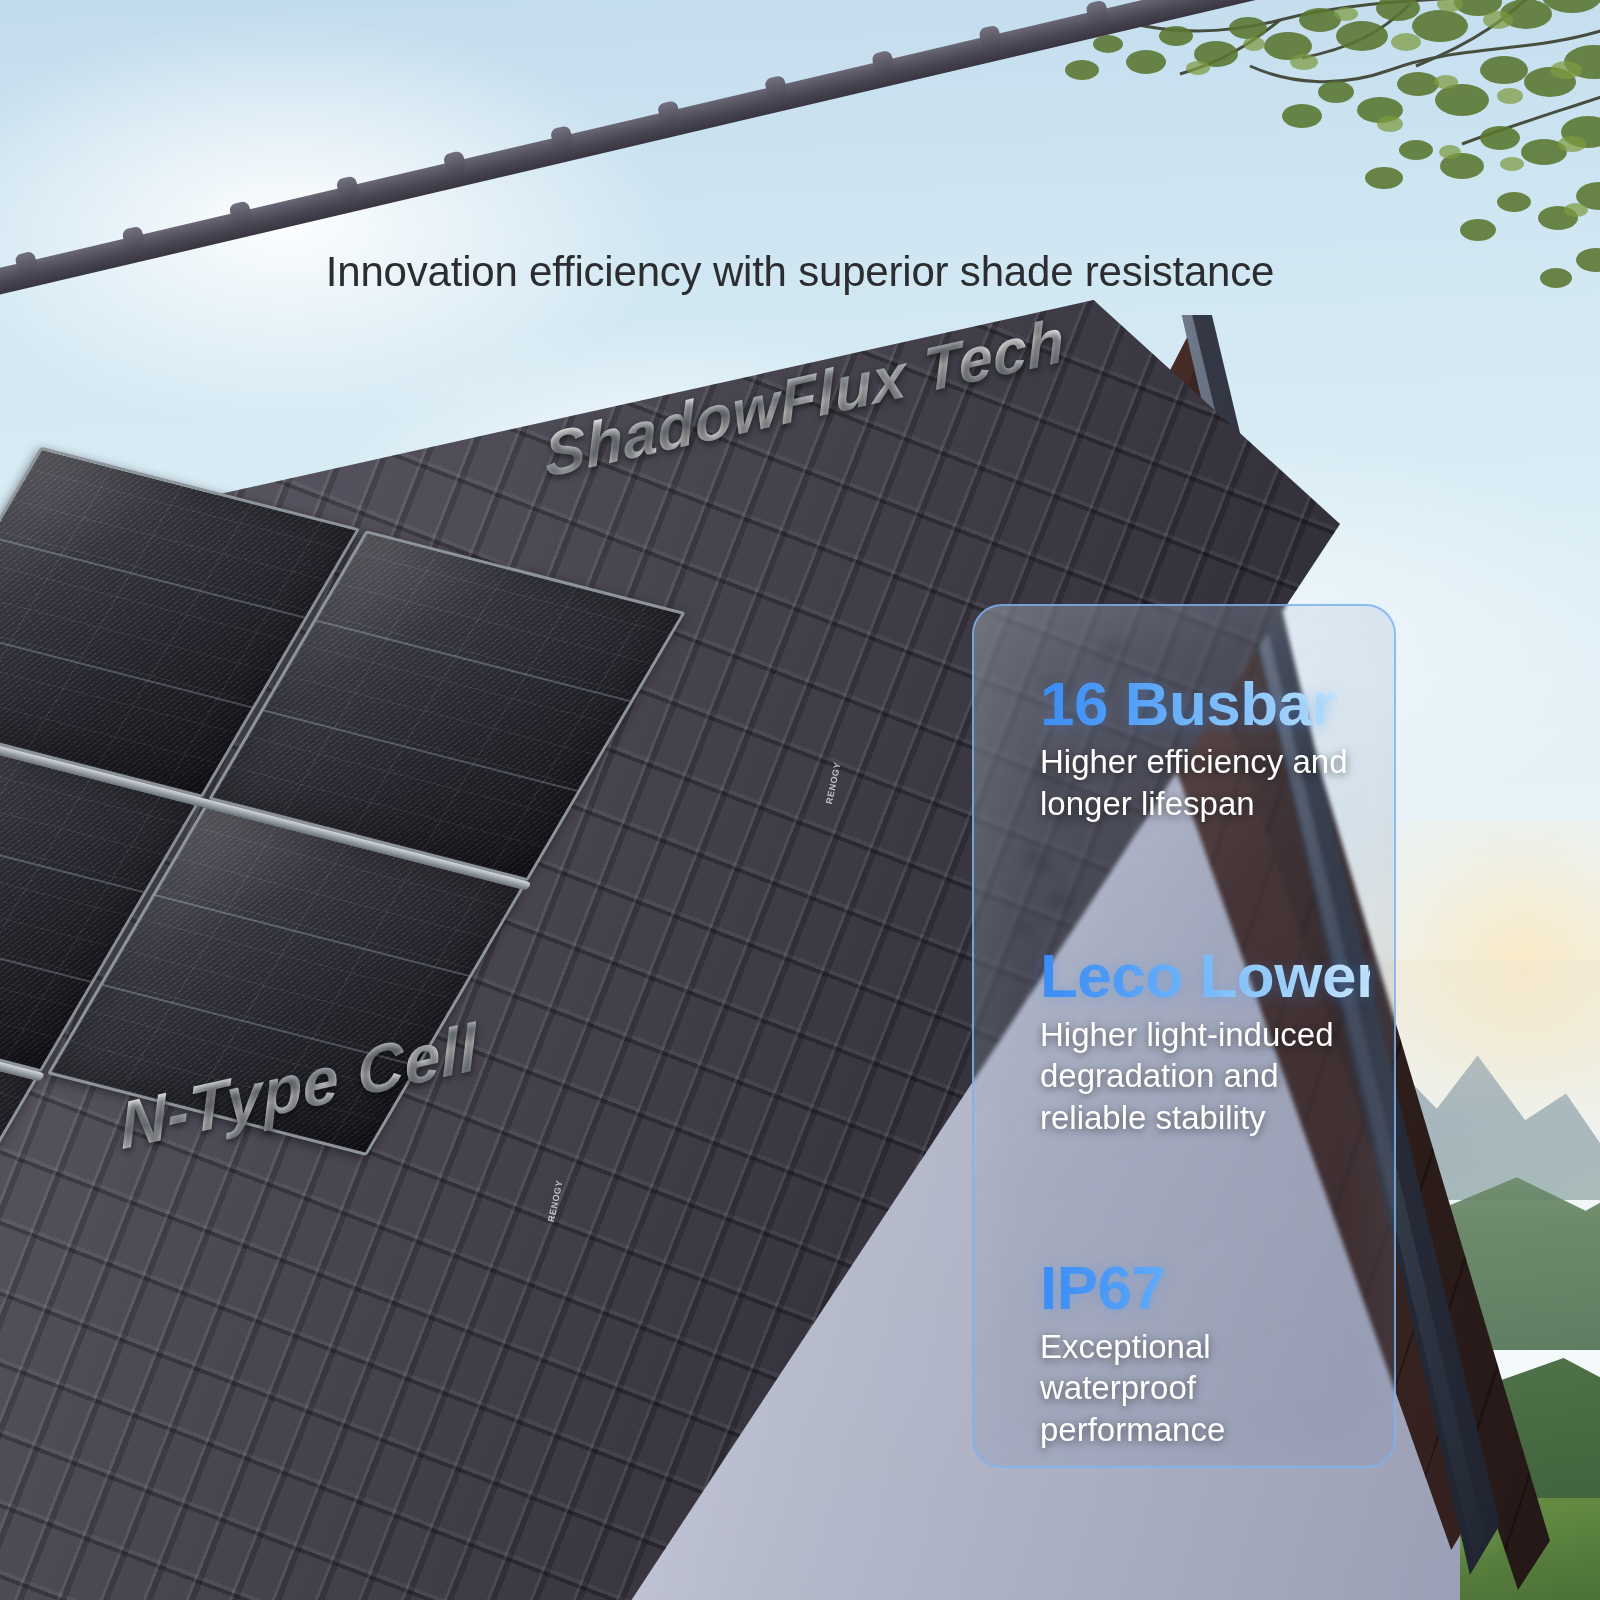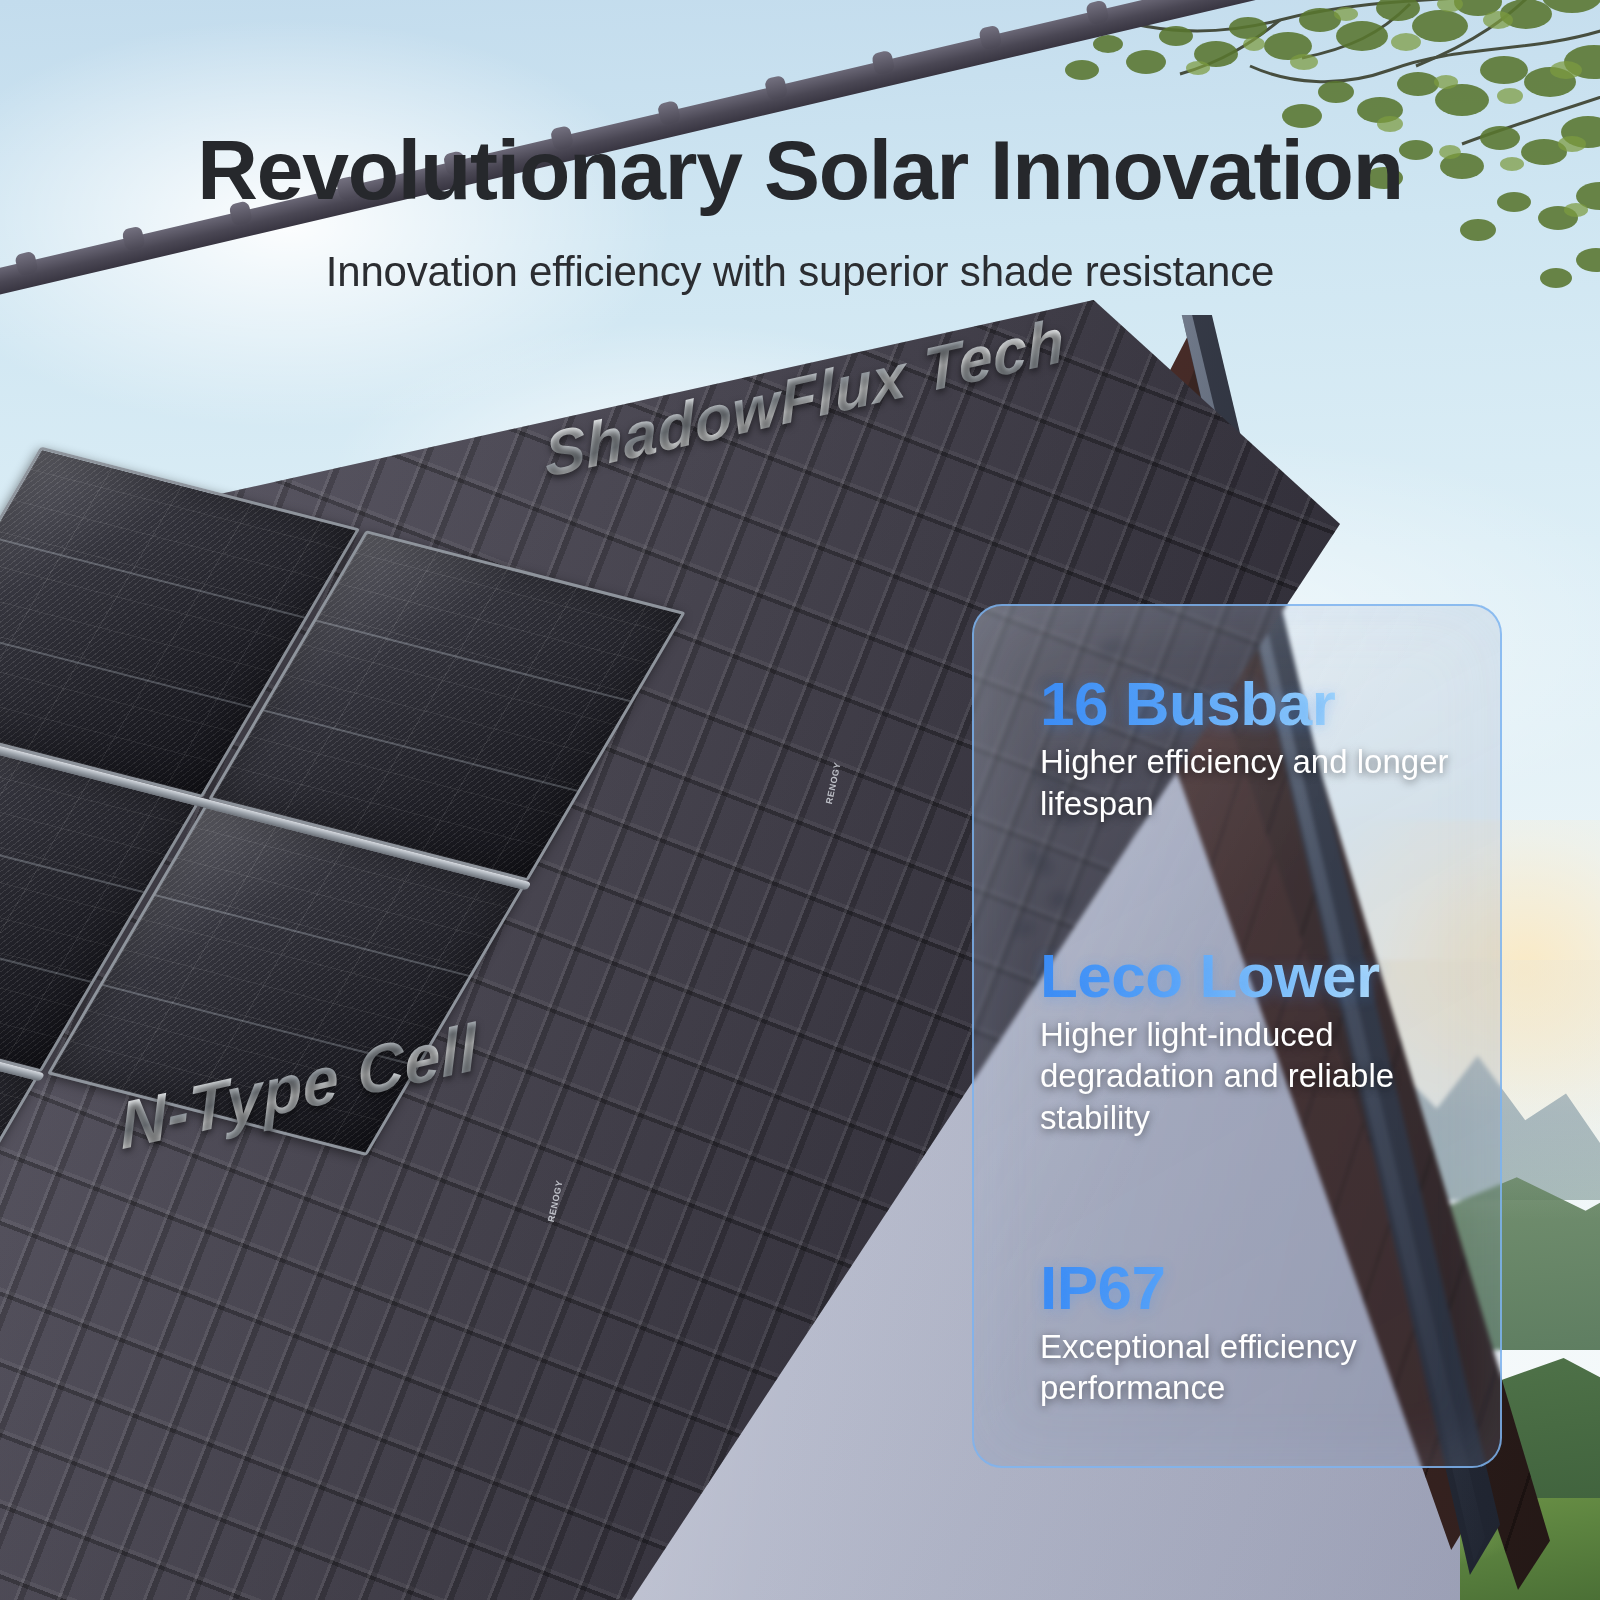--- a/index.html
+++ b/index.html
@@ -216,21 +216,21 @@
     white-space:nowrap;
     user-select:none;
   }
 
   
   .leaf-shadow { position:absolute; border-radius:50%; background:rgba(20,24,34,.35); filter:blur(4px); }
 
   
   .feature-card {
     position:absolute;
-    left:972px; top:604px; width:530px; height:864px;
+    left:972px; top:604px; width:424px; height:864px;
     border:2px solid rgba(126,180,240,.85);
     border-radius:30px;
     background:linear-gradient(150deg, rgba(185,200,225,.20) 0%, rgba(120,135,165,.16) 40%, rgba(95,105,135,.14) 100%);
     backdrop-filter:blur(2px);
     box-shadow:inset 0 0 70px rgba(190,215,245,.12);
     overflow:hidden;
   }
   .card-sheen {
     position:absolute; left:-10%; top:-10%; width:120%; height:120%;
     background:linear-gradient(118deg, rgba(255,255,255,.16) 0%, rgba(255,255,255,.05) 26%, rgba(255,255,255,0) 48%);
@@ -453,22 +453,21 @@
         <div class="f-desc">Higher efficiency and longer lifespan</div>
       </div>
 
       <div class="feature-block fb-1">
         <div class="f-title">Leco Lower</div>
         <div class="f-desc">Higher light-induced degradation and reliable stability</div>
       </div>
 
       <div class="feature-block fb-2">
         <div class="f-title">IP67</div>
-        <div class="f-desc">Exceptional efficiency performance</div>
+        <div class="f-desc">Exceptional waterproof performance</div>
       </div>
 
     </div>
   </div>
 
-  <div class="headline">Revolutionary Solar Innovation</div>
   <div class="subhead">Innovation efficiency with superior shade resistance</div>
 
 </div>
 
 </body></html>

